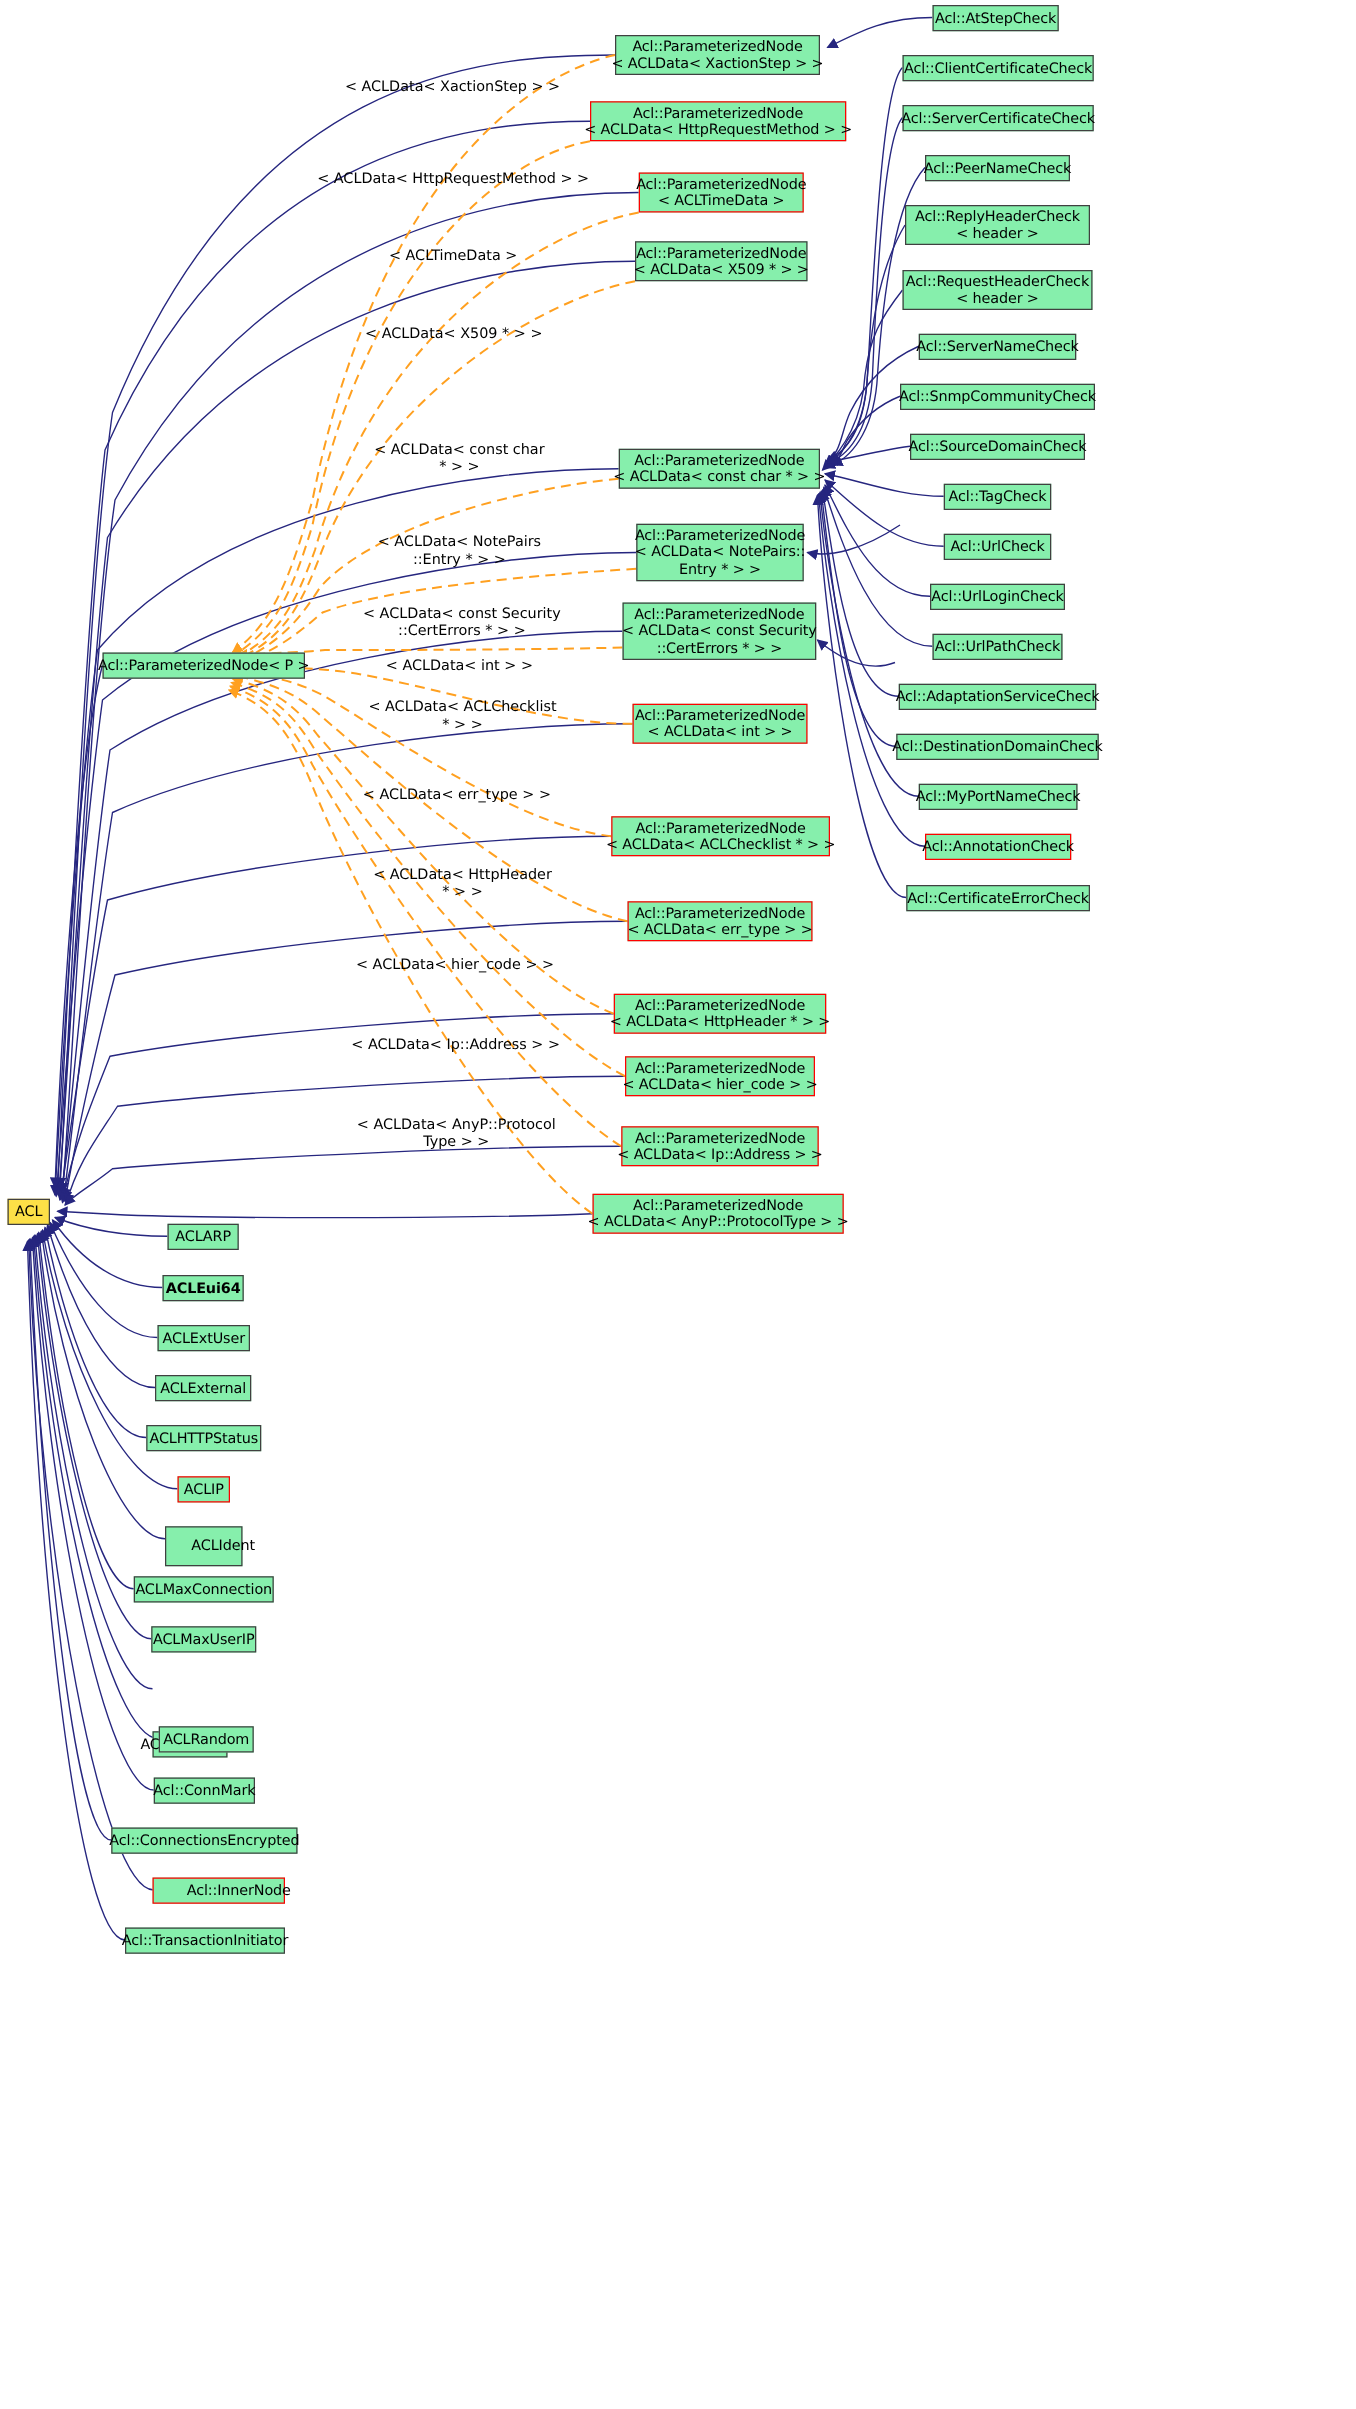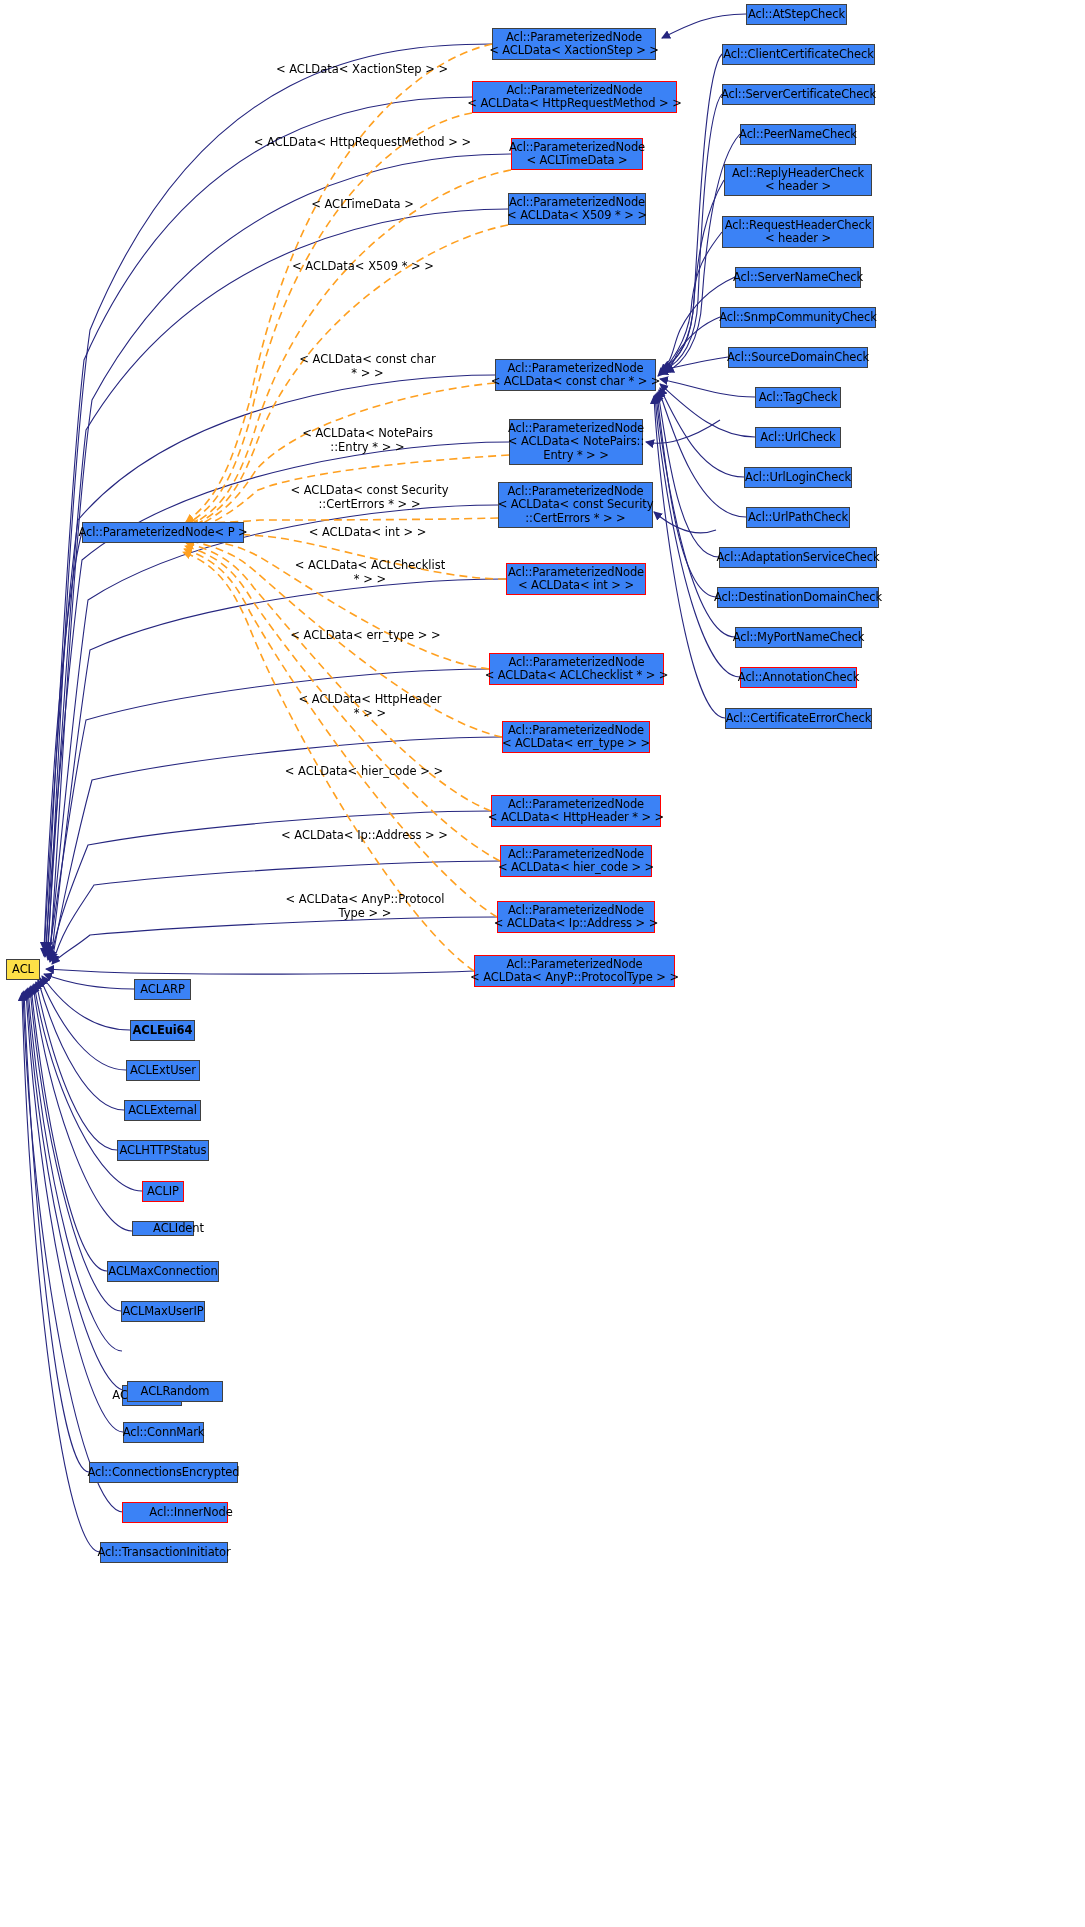--- a/index.html
+++ b/index.html
@@ -3,21 +3,21 @@
 <meta charset="utf-8">
 <style>
   html,body{margin:0;padding:0;background:#ffffff;}
   body{font-family:"DejaVu Sans","Liberation Sans",sans-serif;}
   #canvas{position:relative;width:1085px;height:1927px;background:#fff;overflow:hidden;}
   svg.edges{position:absolute;left:0;top:0;width:1085px;height:1927px;pointer-events:none;}
   .node{
     position:absolute;
     box-sizing:border-box;
     border:1px solid #404040;
-    background:#3b82f6;
+    background:#86efac;
     color:#000000;
     font-size:11.5px;
     line-height:13.5px;
     text-align:center;
     display:flex;
     align-items:center;
     justify-content:center;
     white-space:pre;
     letter-spacing:-0.1px;
   }
@@ -179,25 +179,25 @@
   <div class="node" style="left:735px;top:627px;width:127px;height:21px;">Acl::MyPortNameCheck</div>
   <div class="node red" style="left:740px;top:667px;width:117px;height:21px;">Acl::AnnotationCheck</div>
   <div class="node" style="left:725px;top:708px;width:147px;height:21px;">Acl::CertificateErrorCheck</div>
 
   <div class="node" style="left:134px;top:979px;width:57px;height:21px;">ACLARP</div>
   <div class="node" style="left:130px;top:1020px;width:65px;height:21px;font-weight:bold;">ACLEui64</div>
   <div class="node" style="left:126px;top:1060px;width:74px;height:21px;">ACLExtUser</div>
   <div class="node" style="left:124px;top:1100px;width:77px;height:21px;">ACLExternal</div>
   <div class="node" style="left:117px;top:1140px;width:92px;height:21px;">ACLHTTPStatus</div>
   <div class="node red" style="left:142px;top:1181px;width:42px;height:21px;">ACLIP</div>
-  <div class="node" style="left:132px;top:1221px;width:62px;height:15px;padding-left:31px;">ACLIdent</div>
+  <div class="node" style="left:132px;top:1221px;width:62px;height:32px;padding-left:31px;">ACLIdent</div>
   <div class="node" style="left:107px;top:1261px;width:112px;height:21px;">ACLMaxConnection</div>
   <div class="node" style="left:121px;top:1301px;width:84px;height:21px;">ACLMaxUserIP</div>
   <div class="node" style="left:122px;top:1385px;width:60px;height:21px;">ACLProxyAuth</div>
-  <div class="node" style="left:127px;top:1381px;width:96px;height:21px;">ACLRandom</div>
+  <div class="node" style="left:127px;top:1381px;width:76px;height:21px;">ACLRandom</div>
   <div class="node" style="left:123px;top:1422px;width:81px;height:21px;">Acl::ConnMark</div>
   <div class="node" style="left:89px;top:1462px;width:149px;height:21px;">Acl::ConnectionsEncrypted</div>
   <div class="node red" style="left:122px;top:1502px;width:106px;height:21px;padding-left:32px;">Acl::InnerNode</div>
   <div class="node" style="left:100px;top:1542px;width:128px;height:21px;">Acl::TransactionInitiator</div>
 
   <div class="edge-label" style="left:262px;top:63px;width:200px;">&lt; ACLData&lt; XactionStep &gt; &gt;</div>
   <div class="edge-label" style="left:240px;top:136px;width:245px;">&lt; ACLData&lt; HttpRequestMethod &gt; &gt;</div>
   <div class="edge-label" style="left:290px;top:198px;width:145px;">&lt; ACLTimeData &gt;</div>
   <div class="edge-label" style="left:268px;top:260px;width:190px;">&lt; ACLData&lt; X509 * &gt; &gt;</div>
   <div class="edge-label" style="left:275px;top:353px;width:185px;">&lt; ACLData&lt; const char

